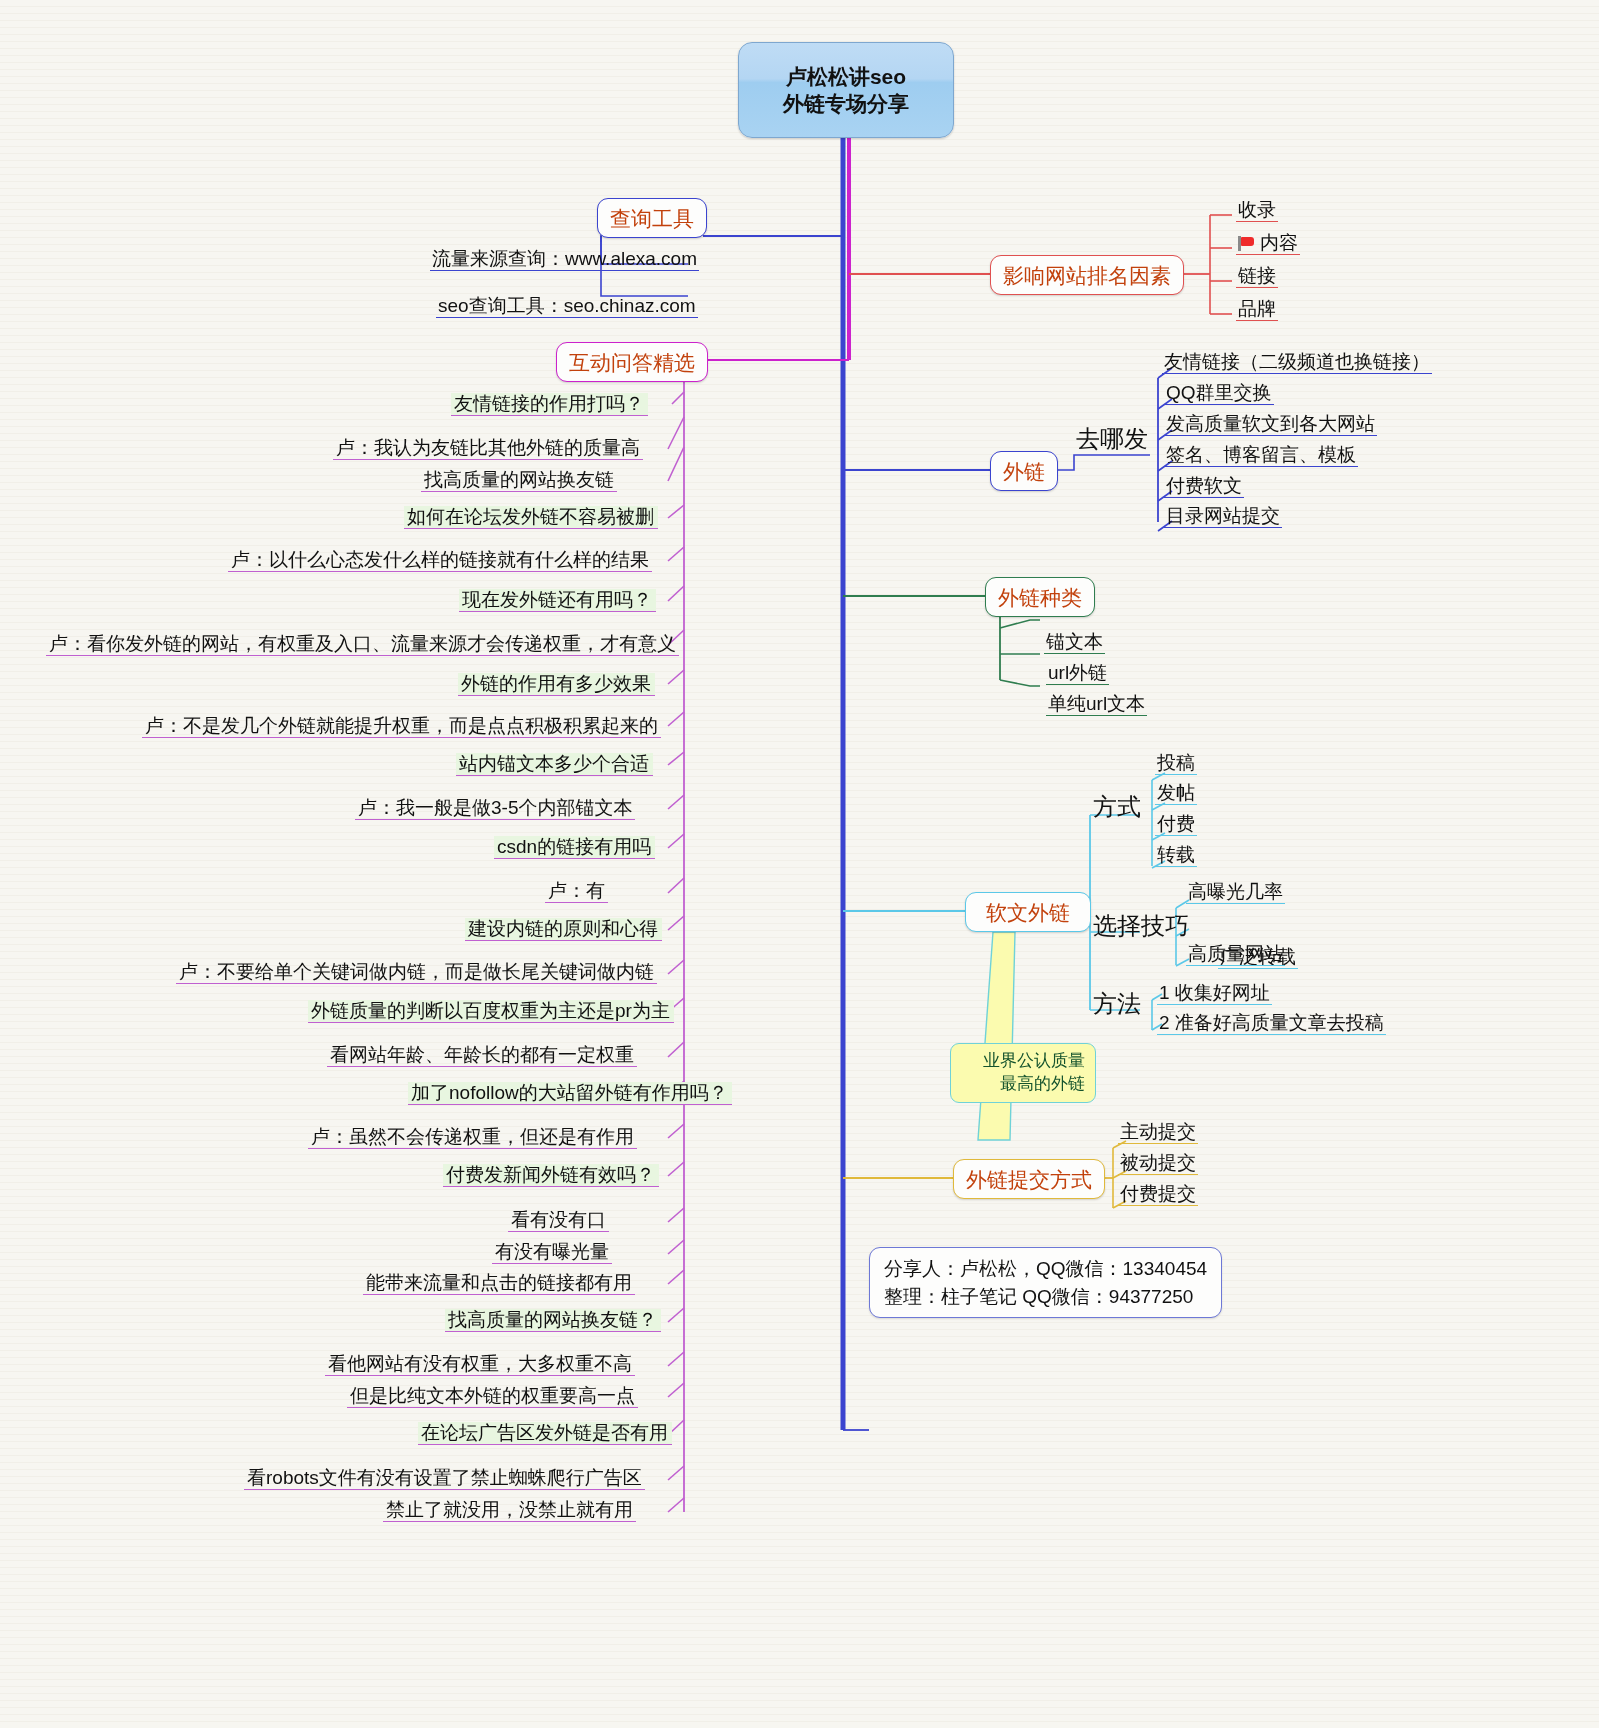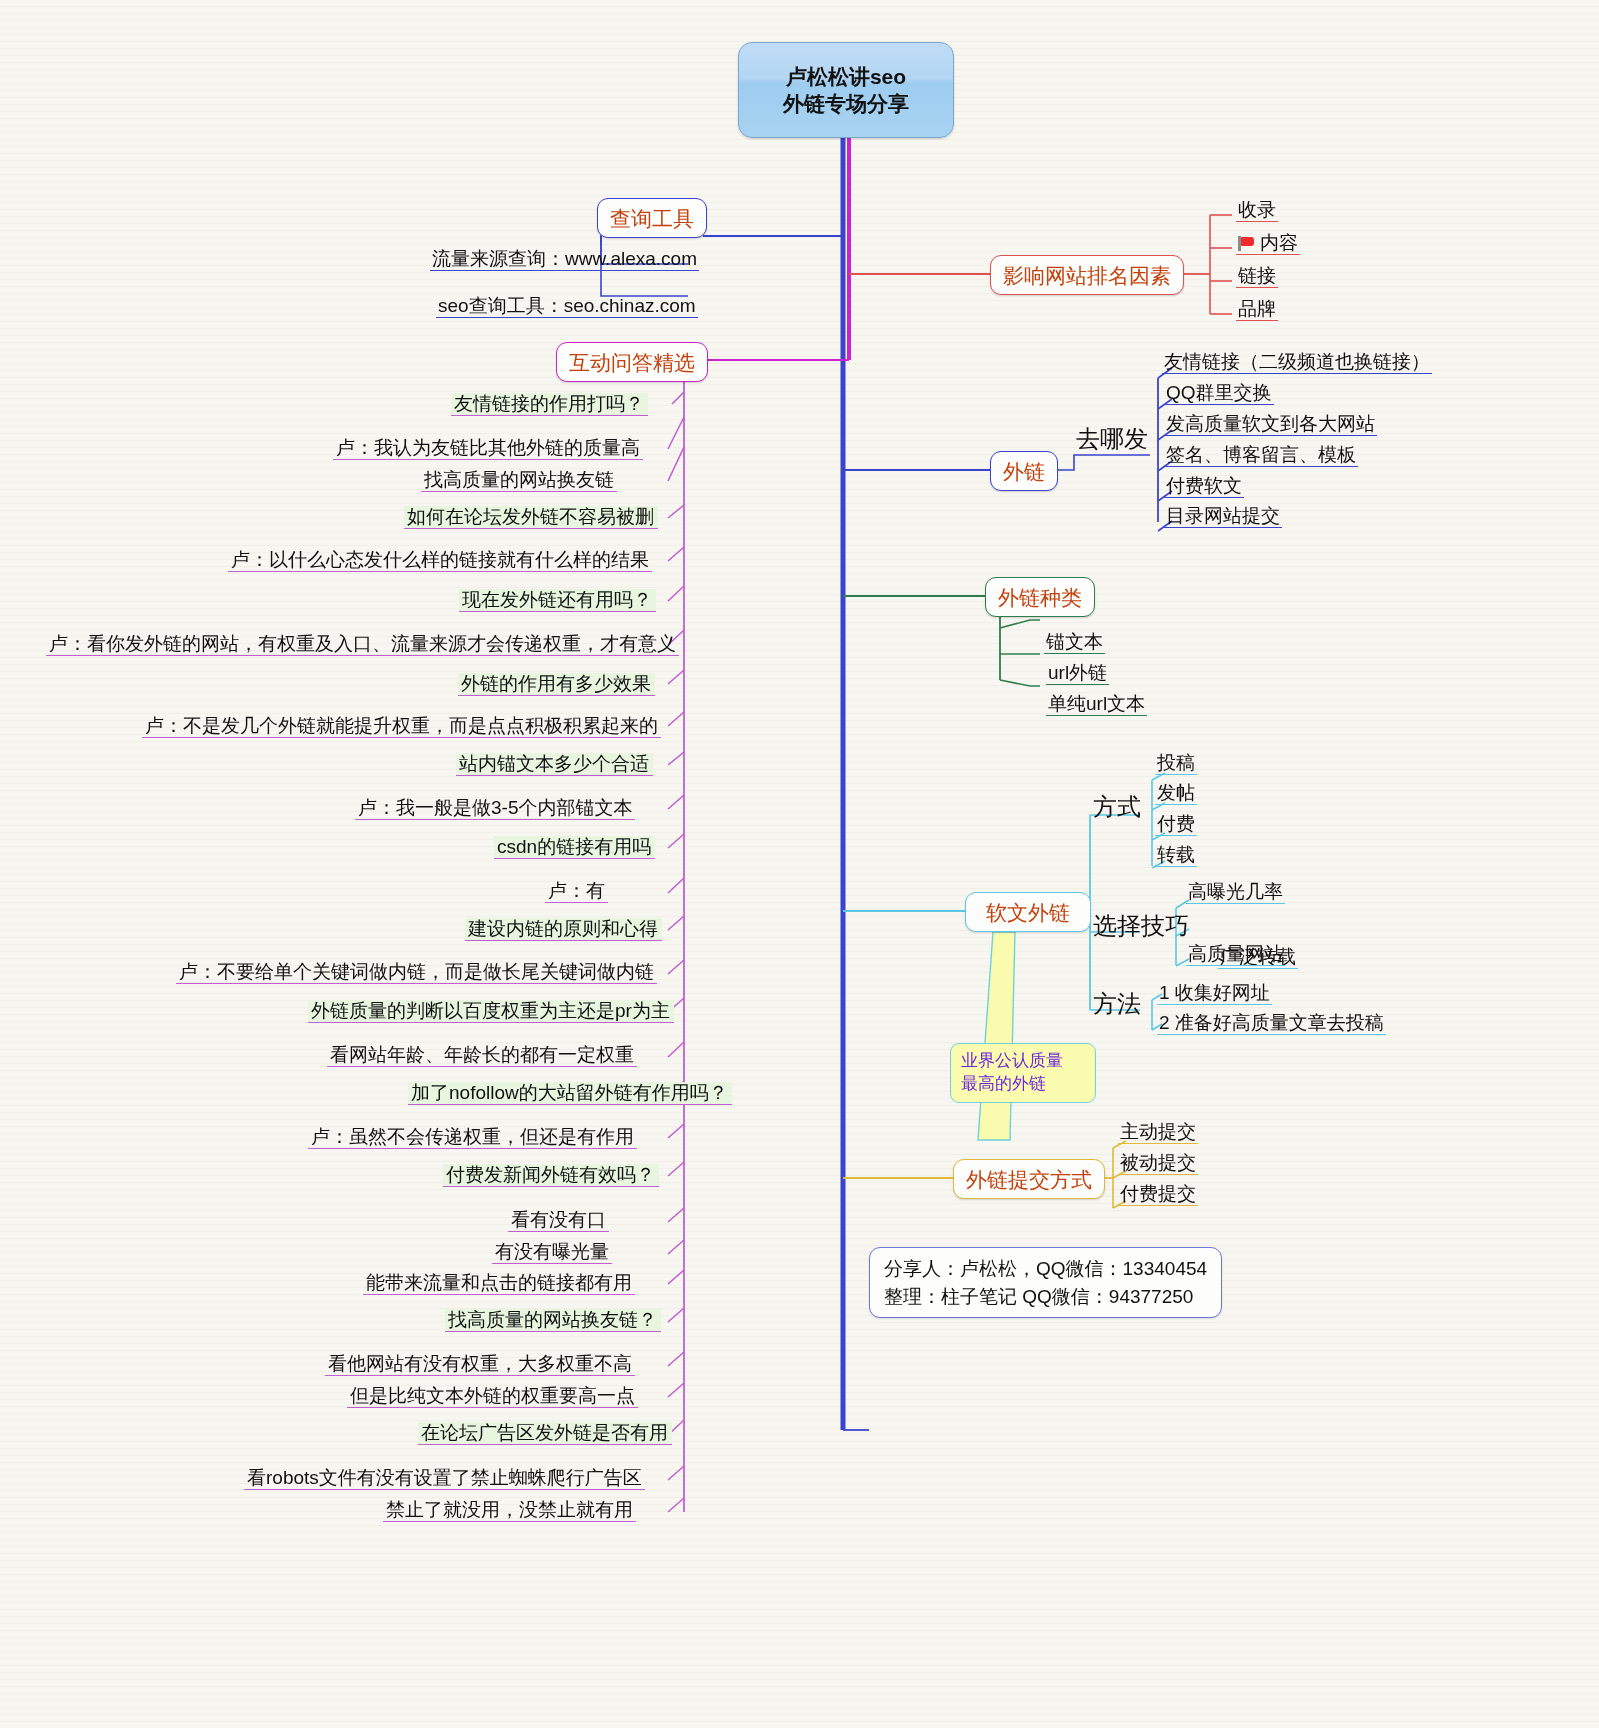--- a/index.html
+++ b/index.html
@@ -63,22 +63,22 @@
   .arow{
     font-size:19px;color:#111;
     border-bottom:1.6px solid #c060d0;
     padding:1px 3px 2px 3px;
   }
 
   
   .note{
     border:1.6px solid #6fd2d8;border-radius:9px;
     background:#fbfbaf;
-    font-size:17px;color:#6d28d9;line-height:1.35;
-    padding:6px 10px;text-align:left;
+    font-size:17px;color:#14532d;line-height:1.35;
+    padding:6px 10px;text-align:right;
   }
   
   .footer{
     border:1.6px solid #6d78d6;border-radius:11px;
     background:#fdfdfc;
     font-size:19px;color:#111;line-height:1.45;
     padding:7px 14px;
     box-shadow:0 1px 2px rgba(0,0,0,.12);
   }
   .flag{

